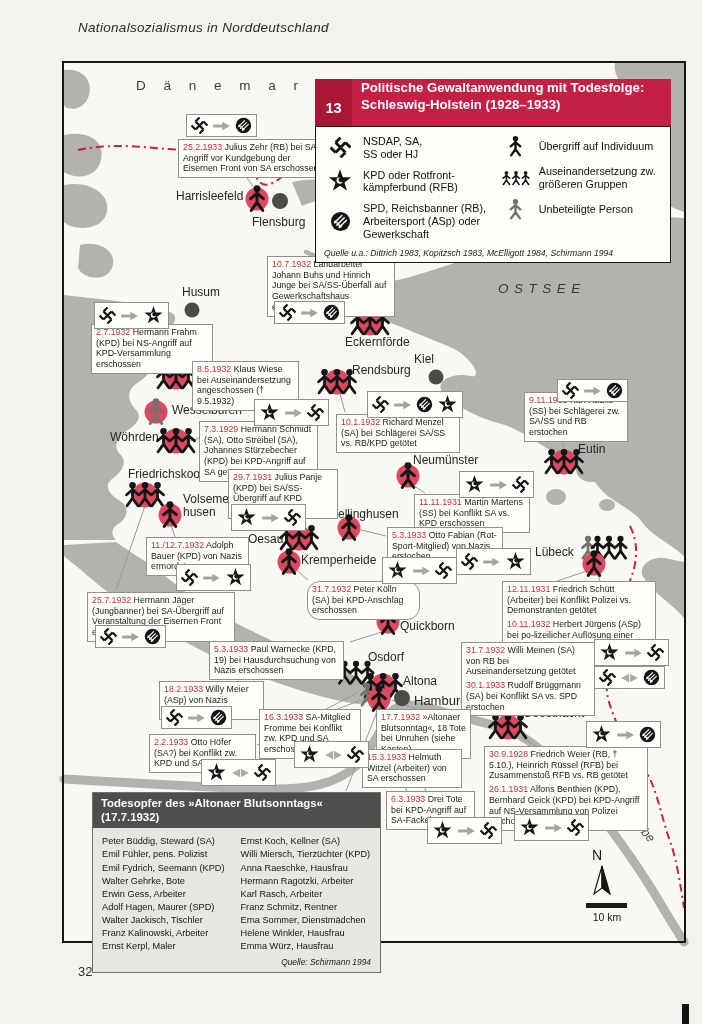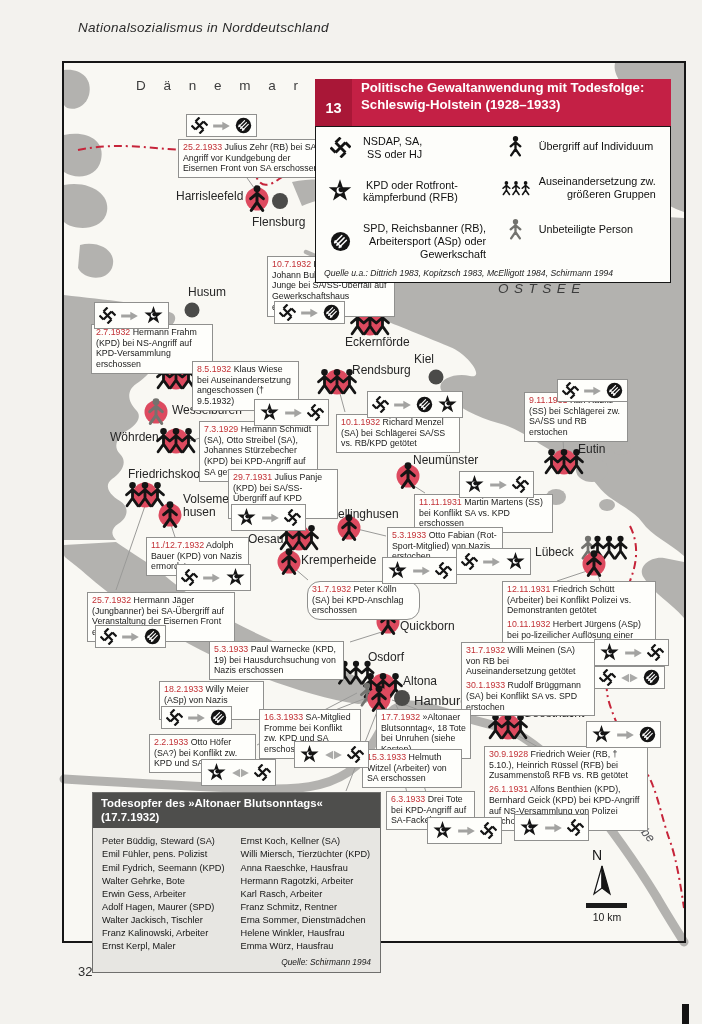--- a/index.html
+++ b/index.html
@@ -24,21 +24,21 @@
   .event-box .date{color:#c23136;}
   .event-box .entry + .entry{margin-top:3px;}
   .icon-box{position:absolute;z-index:4;background:#fefefb;border:1px solid #90908e;padding:2px 4px;display:flex;align-items:center;gap:4px;line-height:0;}
 
   .title-box{position:absolute;left:315px;top:79px;width:356px;height:57px;display:flex;z-index:8;}
   .title-num{width:37px;background:#a91737;color:#fff;font-weight:bold;font-size:14.5px;display:flex;align-items:center;justify-content:center;}
   .title-main{flex:1;background:#c42045;color:#fff;font-weight:bold;font-size:13.2px;line-height:1.3;display:flex;flex-direction:column;padding:0 9px;}
 
   .legend{position:absolute;left:315px;top:126px;width:356px;background:#fdfdfa;border:1.6px solid #161616;z-index:8;box-sizing:border-box;padding:8px 8px 4px;}
   .legend-cols{display:flex;}
-  .lcol{display:flex;flex-direction:column;gap:18px;text-align:right;}
+  .lcol{display:flex;flex-direction:column;gap:8px;}
   .lcol.left{width:52%;}
   .lcol.right{width:48%;}
   .lrow{display:flex;align-items:center;gap:7px;font-size:10.8px;line-height:1.18;color:#111;}
   .lrow .ic{width:32px;display:flex;justify-content:center;align-items:center;flex:none;line-height:0;}
   .lrow .lbl{white-space:pre-line;}
   .legend-src{font-size:8.6px;font-style:italic;color:#222;margin-top:7px;}
 
   .cas-box{position:absolute;left:92px;top:792px;width:289px;z-index:8;border:1px solid #6f6f6d;background:#e7e6e2;box-sizing:border-box;}
   .cas-head{background:#4e4e4c;color:#fff;font-weight:bold;font-size:11.4px;padding:4px 8px;line-height:1.2;}
   .cas-body{padding:7px 9px 2px;display:flex;gap:8px;}
@@ -122,21 +122,21 @@
     </g>
   </svg>
 
   <div class="river">Elbe</div>
 
   <div id="map-layer">
       <div class="region denmark" style="left: 136px; top: 78px;">D ä n e m a r k</div>
       <div class="region ostsee" style="left: 498px; top: 281px;">OSTSEE</div>
       <div class="place" style="left: 176px; top: 190px;">Harrisleefeld</div>
       <div class="place" style="left: 252px; top: 216px;">Flensburg</div>
-      <div class="place" style="left: 188px; top: 286px;">Husum</div>
+      <div class="place" style="left: 182px; top: 286px;">Husum</div>
       <div class="place" style="left: 313px; top: 336px; margin-left: 32px;">Eckernförde</div>
       <div class="place" style="left: 414px; top: 353px;">Kiel</div>
       <div class="place" style="left: 352px; top: 364px;">Rendsburg</div>
       <div class="place" style="left: 114px; top: 361px;">Krempel</div>
       <div class="place" style="left: 172px; top: 404px;">Wesselburen</div>
       <div class="place" style="left: 110px; top: 431px;">Wöhrden</div>
       <div class="place" style="left: 128px; top: 468px;">Friedrichskoog</div>
       <div class="place" style="left: 183px; top: 493px;">Volsemen-
 husen</div>
       <div class="place" style="left: 248px; top: 533px;">Oesau</div>
@@ -420,21 +420,21 @@
       </div>
       <div class="event-box" style="left: 146px; top: 537px; width: 103px;">
         <div class="entry"><span class="date">11./12.7.1932</span> Adolph Bauer (KPD) von Nazis ermordet</div>
       </div>
       <div class="event-box" style="left: 87px; top: 592px; width: 148px;">
         <div class="entry"><span class="date">25.7.1932</span> Hermann Jäger (Jungbanner) bei SA-Übergriff auf Veranstaltung der Eisernen Front erstochen</div>
       </div>
       <div class="event-box" style="left: 336px; top: 414px; width: 124px;">
         <div class="entry"><span class="date">10.1.1932</span> Richard Menzel (SA) bei Schlägerei SA/SS vs. RB/KPD getötet</div>
       </div>
-      <div class="event-box" style="left: 414px; top: 494px; width: 139px;">
+      <div class="event-box" style="left: 414px; top: 494px; width: 116px;">
         <div class="entry"><span class="date">11.11.1931</span> Martin Martens (SS) bei Konflikt SA vs. KPD erschossen</div>
       </div>
       <div class="event-box" style="left: 524px; top: 392px; width: 104px;">
         <div class="entry"><span class="date">9.11.1931</span> Karl Radke (SS) bei Schlägerei zw. SA/SS und RB erstochen</div>
       </div>
       <div class="event-box" style="left: 387px; top: 527px; width: 116px;">
         <div class="entry"><span class="date">5.3.1933</span> Otto Fabian (Rot-Sport-Mitglied) von Nazis erstochen</div>
       </div>
       <div class="event-box" style="left: 307px; top: 581px; width: 113px; border-radius: 13px;">
         <div class="entry"><span class="date">31.7.1932</span> Peter Kölln (SA) bei KPD-Anschlag erschossen</div>

